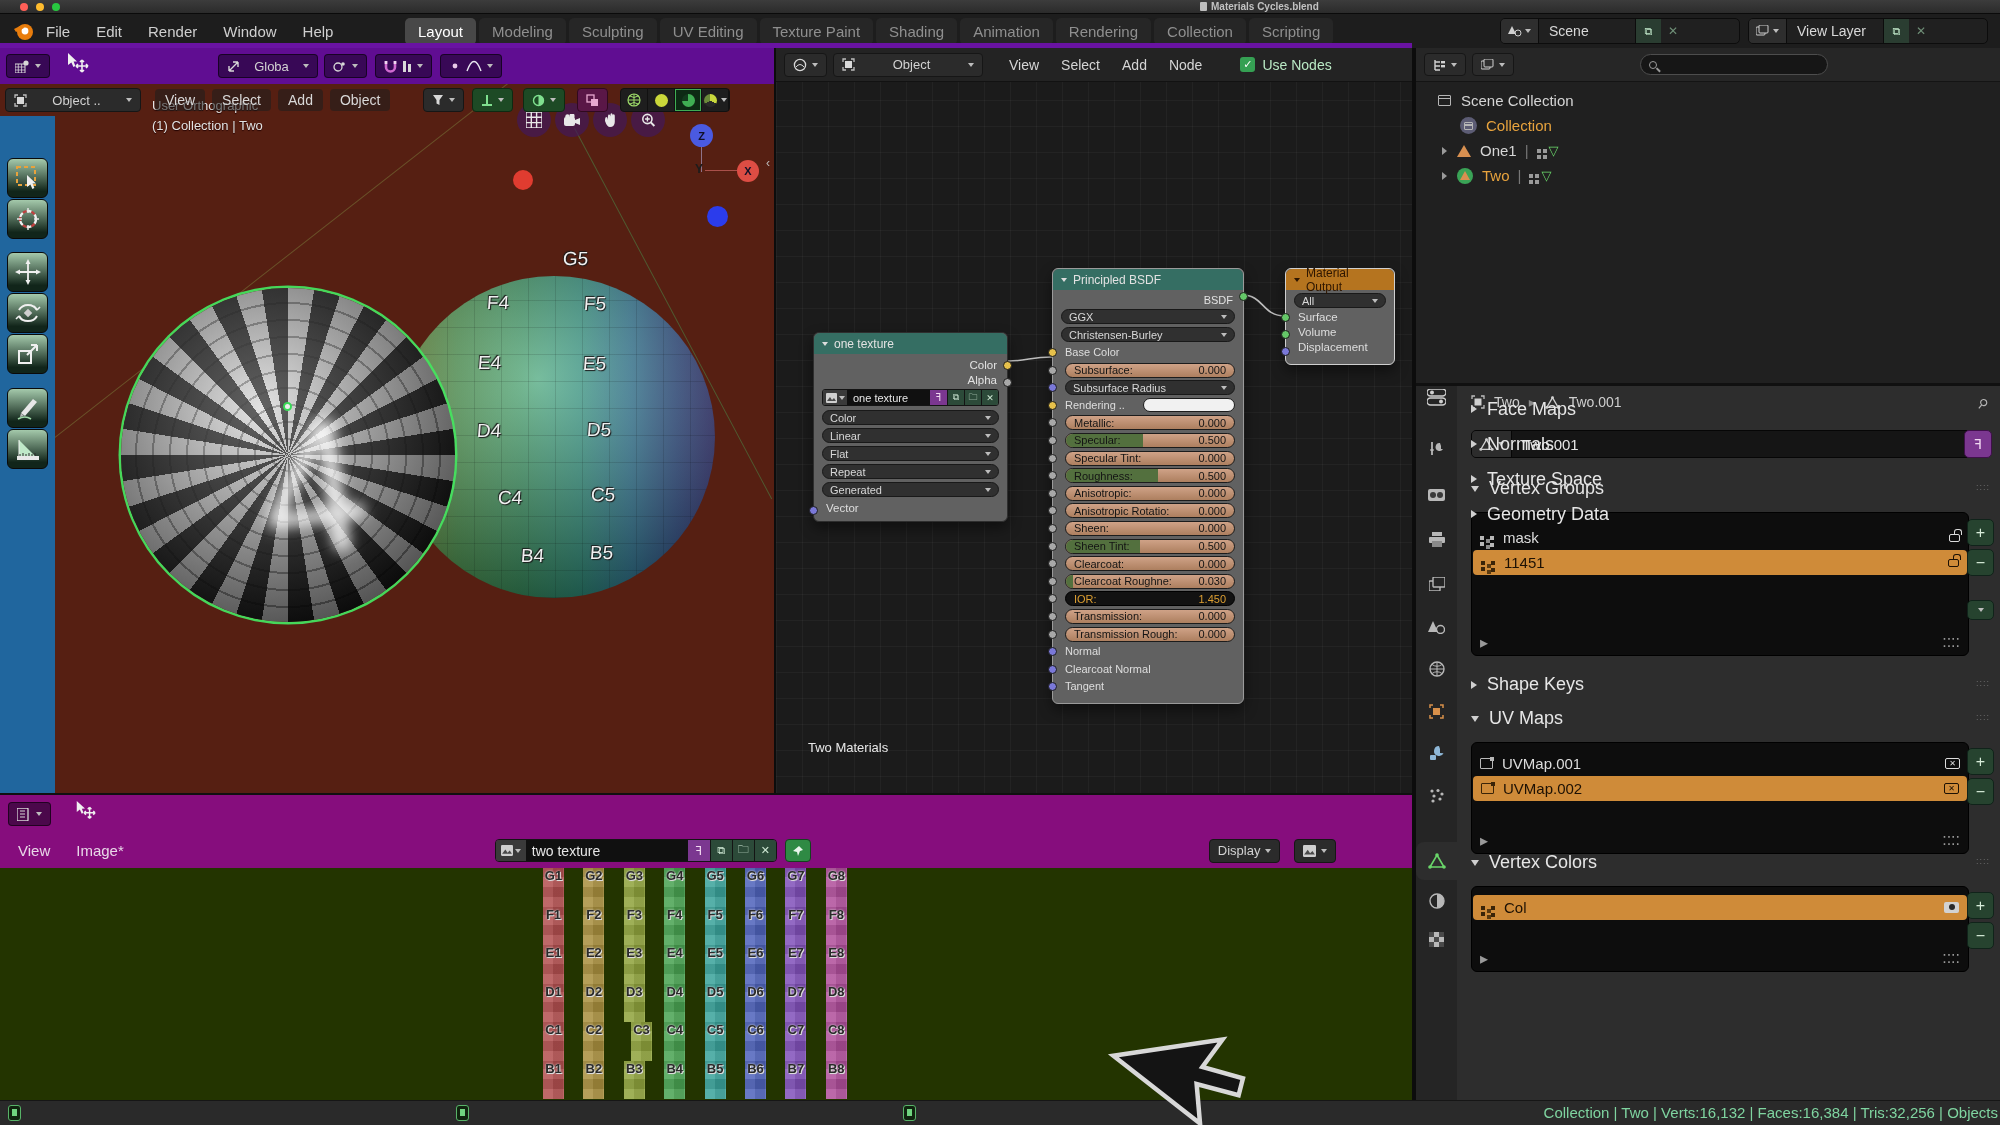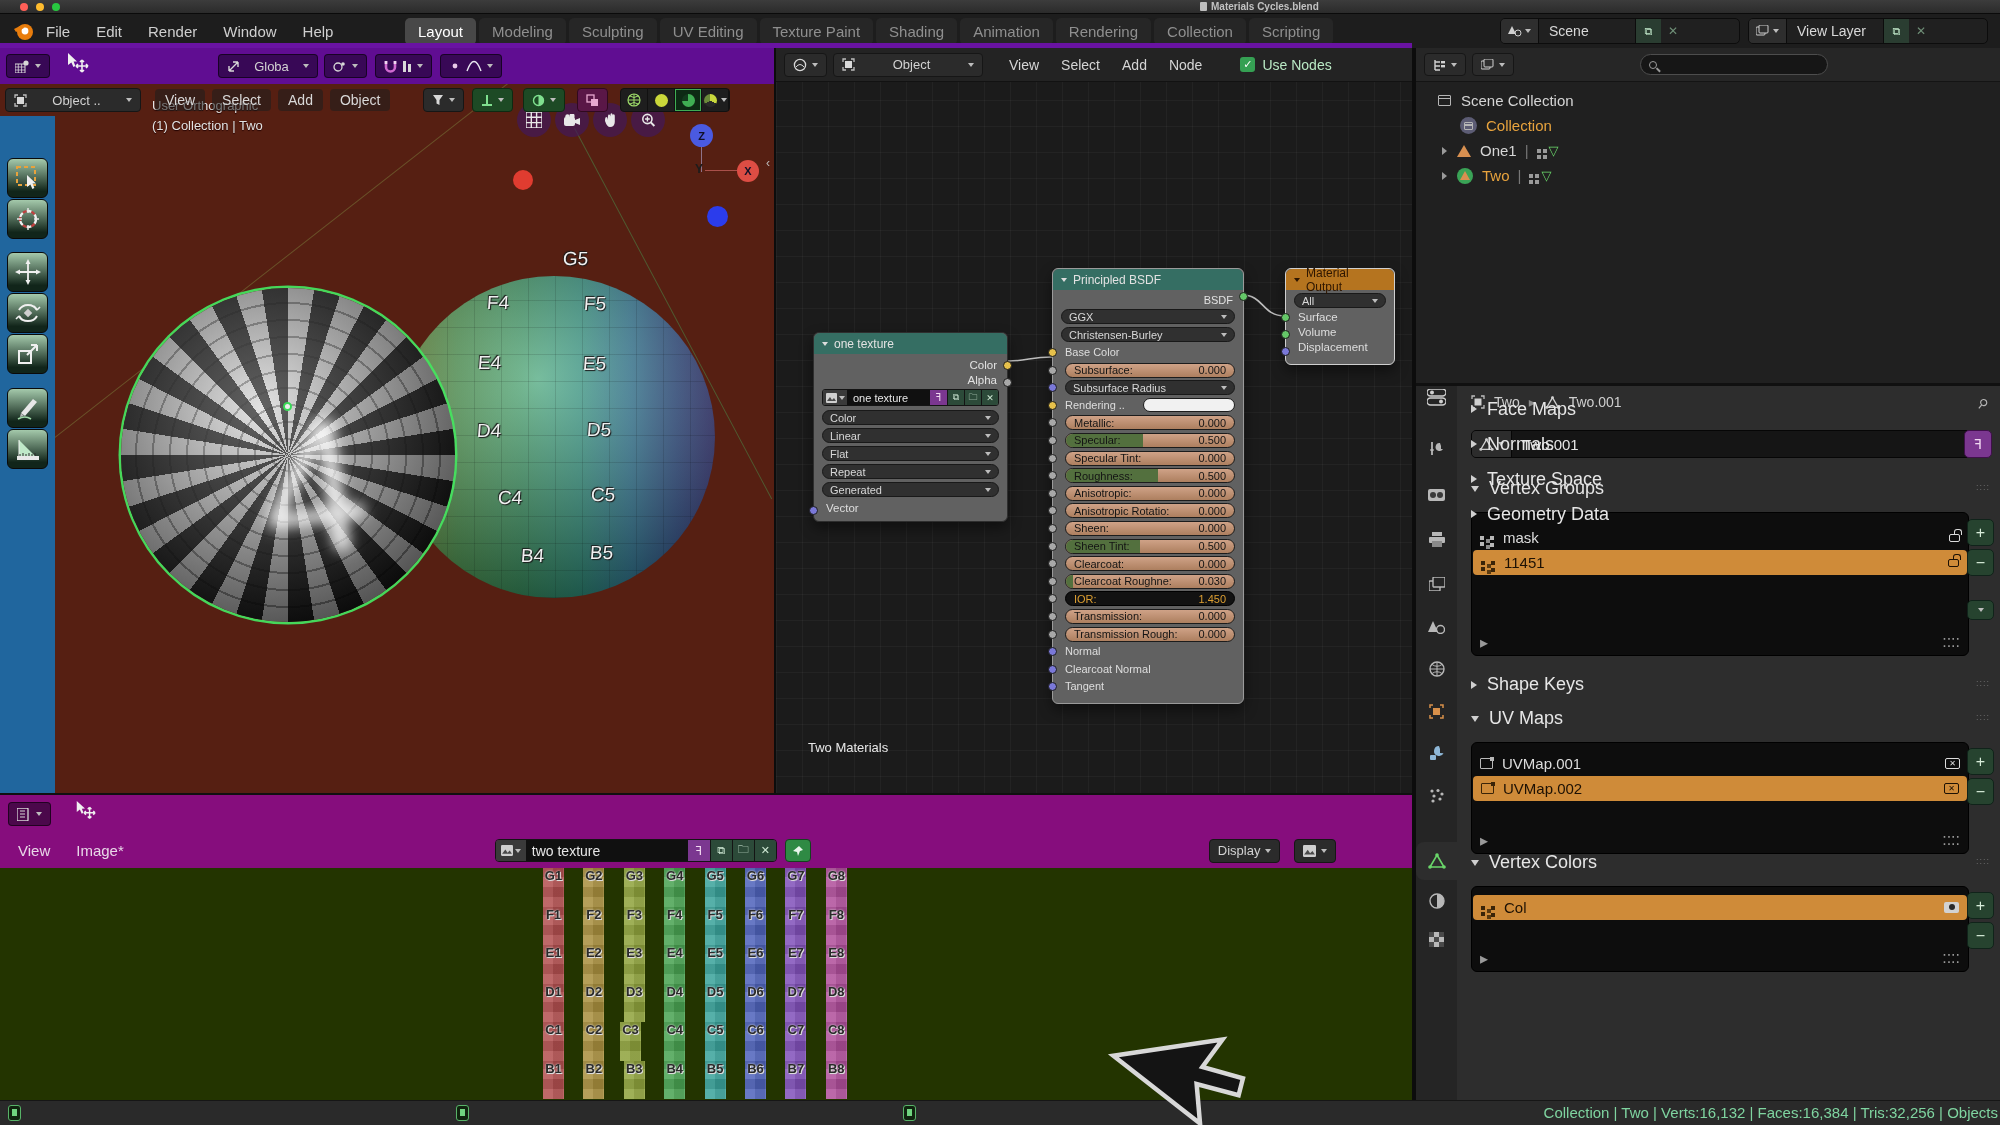--- a/index.html
+++ b/index.html
@@ -1209,21 +1209,21 @@
         </div>
         <div class="uv-cell" style="left: 282.8px; top: 115.5px; background-color: rgb(176, 79, 155);">
           <span>D8</span>
         </div>
         <div class="uv-cell" style="left: 0px; top: 154px; background-color: rgb(179, 80, 80);">
           <span>C1</span>
         </div>
         <div class="uv-cell" style="left: 40.4px; top: 154px; background-color: rgb(169, 143, 62);">
           <span>C2</span>
         </div>
-        <div class="uv-cell" style="left: 77px; top: 154px; background-color: rgb(143, 163, 60);">
+        <div class="uv-cell" style="left: 88px; top: 154px; background-color: rgb(143, 163, 60);">
           <span>C3</span>
         </div>
         <div class="uv-cell" style="left: 121.2px; top: 154px; background-color: rgb(73, 163, 82);">
           <span>C4</span>
         </div>
         <div class="uv-cell" style="left: 161.6px; top: 154px; background-color: rgb(58, 163, 155);">
           <span>C5</span>
         </div>
         <div class="uv-cell" style="left: 202px; top: 154px; background-color: rgb(79, 99, 187);">
           <span>C6</span>

